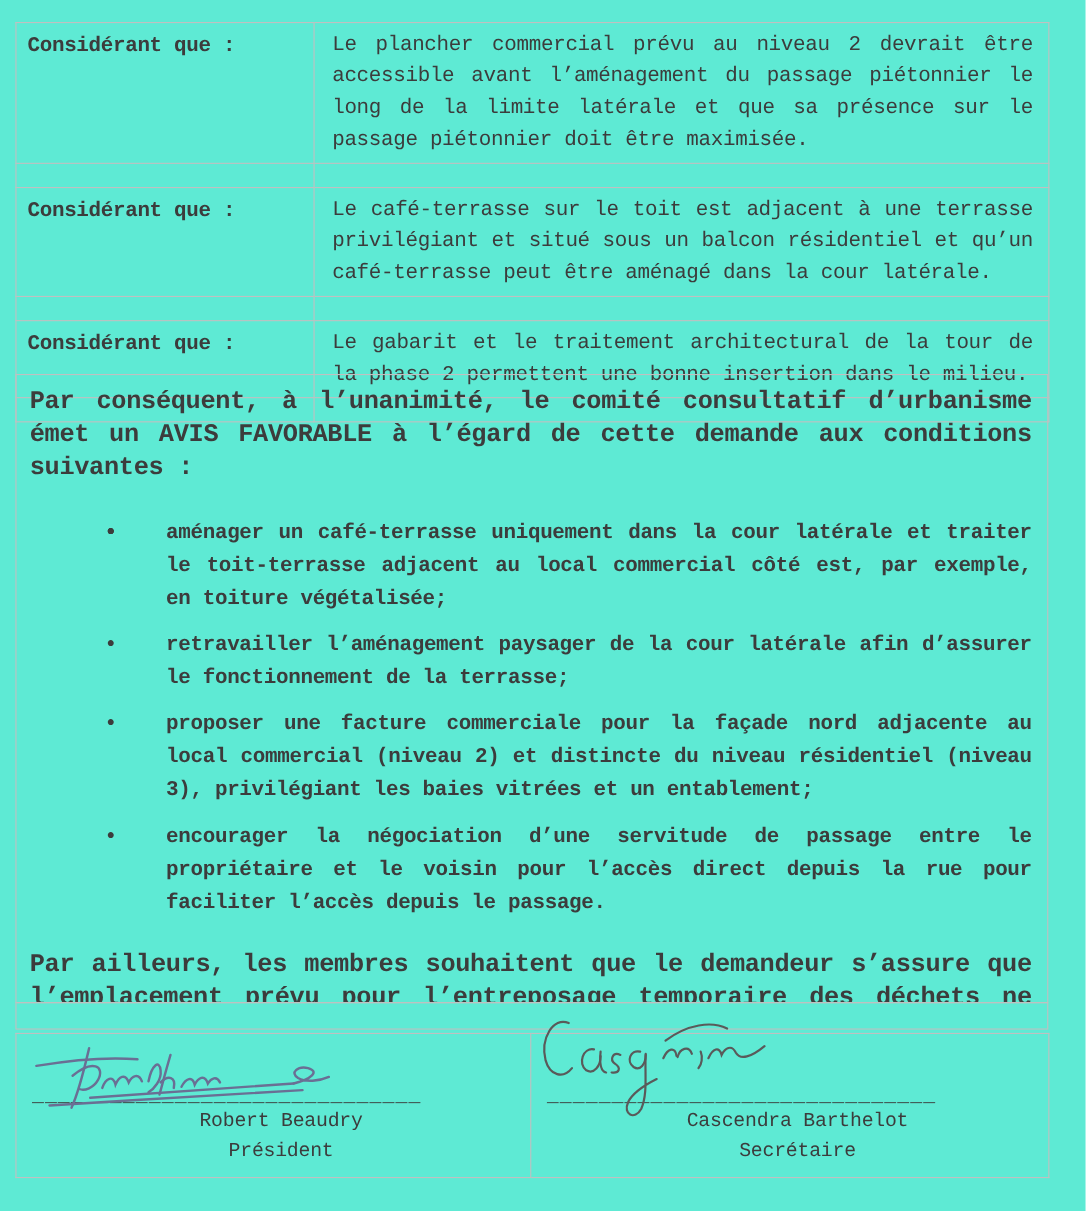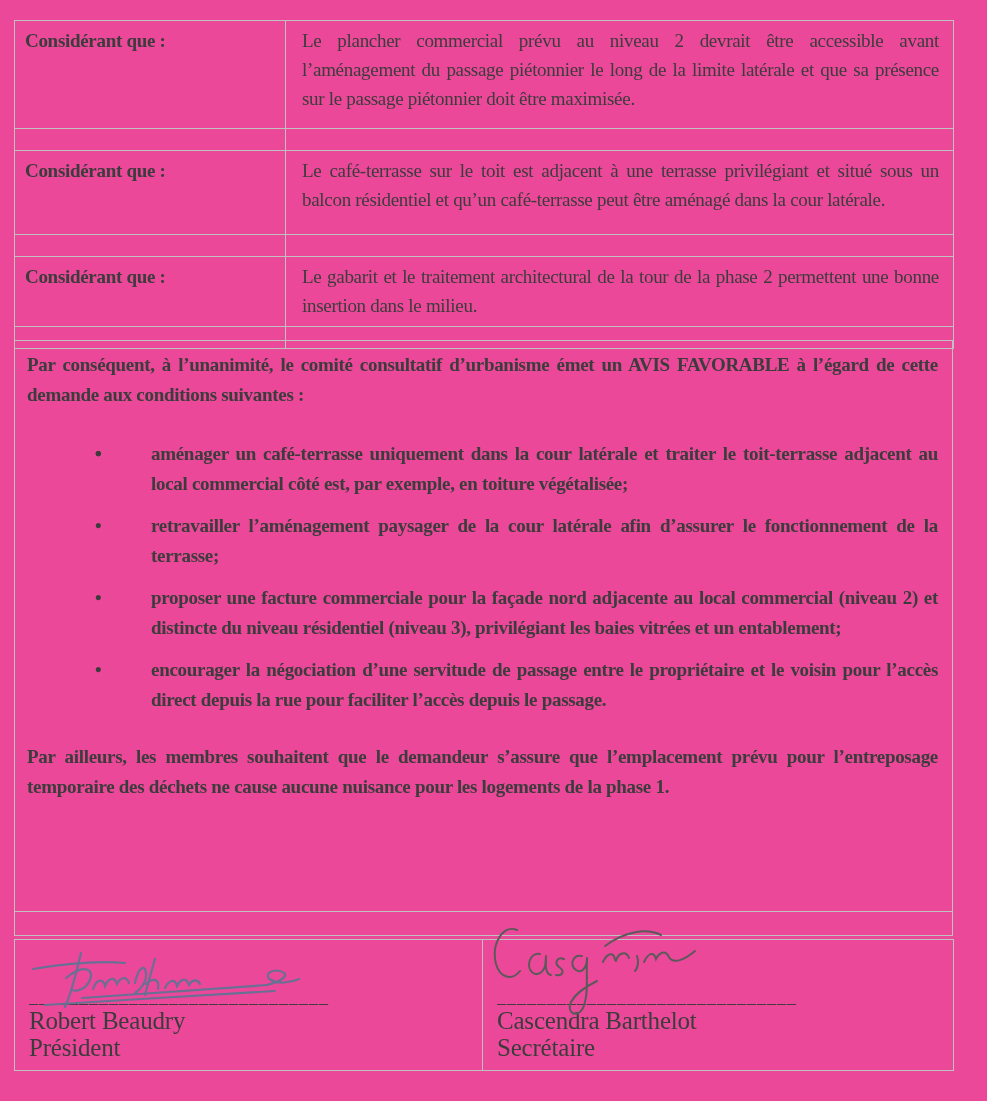--- a/index.html
+++ b/index.html
@@ -1,21 +1,21 @@
 <!DOCTYPE html>
 <html><head>
 <meta charset="utf-8">
 <style>
   html,body { margin:0; padding:0; background:#ffffff; }
   .page {
     position: relative;
     width: 987px;
     height: 1101px;
-    background: #ec4899;
-    font-family: Liberation Serif, serif;
+    background: #5eead4;
+    font-family: Liberation Mono, monospace;
     color: #3c3c3c;
     overflow: hidden;
   }
   
   table.t-considerants {
     position: absolute;
     left: 14px; top: 20px;
     width: 939px;
     border-collapse: collapse;
     table-layout: fixed;
@@ -51,21 +51,21 @@
     position: absolute;
     left: 14px; top: 340px;
     width: 939px; height: 572px;
     box-sizing: border-box;
     border: 1px solid #c0c0c0;
     padding: 9px 14px 0 12px;
     overflow: hidden;
   }
   .decision-box p {
     margin: 0;
-    font-size: 19px;
+    font-size: 23px;
     font-weight: bold;
     letter-spacing: -0.3px;
     line-height: 30px;
     text-align: justify;
   }
   ul.conditions {
     list-style: none;
     margin: 29px 0 0 0;
     padding: 0;
   }
@@ -115,23 +115,24 @@
   td.sig-right { width: 471px; }
   .sig-line {
     font-size: 18px;
     letter-spacing: 1px;
     line-height: 20px;
     color: #3c3c3c;
     white-space: nowrap;
     overflow: hidden;
   }
   .sig-name, .sig-title {
-    font-size: 25px;
+    font-size: 18px;
     letter-spacing: -0.2px;
     line-height: 27px;
+    text-align: center;
   }
   .sig-svg { position: absolute; }
   .sig-svg.left-ink  { left: 12px; bottom: 56px; }
   .sig-svg.right-ink { left: 4px;  bottom: 44px; }
 </style>
 </head>
 <body>
 
 <div class="page">
 

